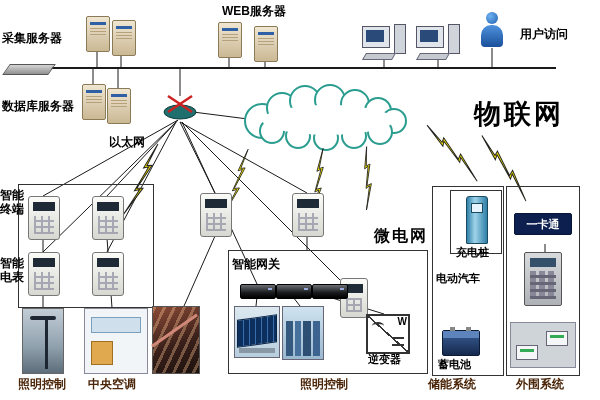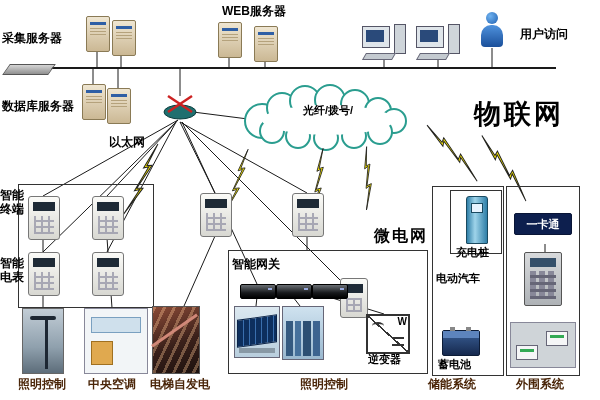--- a/index.html
+++ b/index.html
@@ -230,35 +230,33 @@
   <div class="abs onecard" style="left:514px;top:213px;">一卡通</div>
   <div class="abs keypad" style="left:524px;top:252px;"></div>
   <div class="abs reader-panel" style="left:510px;top:322px;">
     <div class="reader" style="left:5px;top:22px;"></div>
     <div class="reader" style="left:35px;top:8px;"></div>
   </div>
 
   <div class="abs mg-title" style="left:374px;top:226px;">微电网</div>
   <div class="abs iot-title" style="left:474px;top:96px;">物联网</div>
   <div class="abs cloud-text" style="left:253px;top:103px;">
-    <div>光纤/拨号/</div>
   </div>
 
   <div class="abs lbl" style="left:2px;top:32px;">采集服务器</div>
   <div class="abs lbl" style="left:222px;top:5px;">WEB服务器</div>
   <div class="abs lbl" style="left:520px;top:28px;">用户访问</div>
   <div class="abs lbl" style="left:2px;top:100px;">数据库服务器</div>
   <div class="abs lbl" style="left:109px;top:136px;">以太网</div>
   <div class="abs lbl vert" style="left:0px;top:188px;">智能终端</div>
   <div class="abs lbl vert" style="left:0px;top:256px;">智能电表</div>
   <div class="abs lbl" style="left:232px;top:258px;">智能网关</div>
   <div class="abs lbl" style="left:456px;top:246px;font-size:11px;">充电桩</div>
   <div class="abs lbl" style="left:436px;top:272px;font-size:11px;">电动汽车</div>
   <div class="abs lbl" style="left:368px;top:353px;font-size:11px;">逆变器</div>
   <div class="abs lbl" style="left:438px;top:358px;font-size:11px;">蓄电池</div>
   <div class="abs lbl-b" style="left:18px;top:376px;">照明控制</div>
   <div class="abs lbl-b" style="left:88px;top:376px;">中央空调</div>
-  <div class="abs lbl-b" style="left:150px;top:376px;">电梯自发电</div>
   <div class="abs lbl-b" style="left:300px;top:376px;">照明控制</div>
   <div class="abs lbl-b" style="left:428px;top:376px;">储能系统</div>
   <div class="abs lbl-b" style="left:516px;top:376px;">外围系统</div>
 
 </div>
 
 </body></html>

